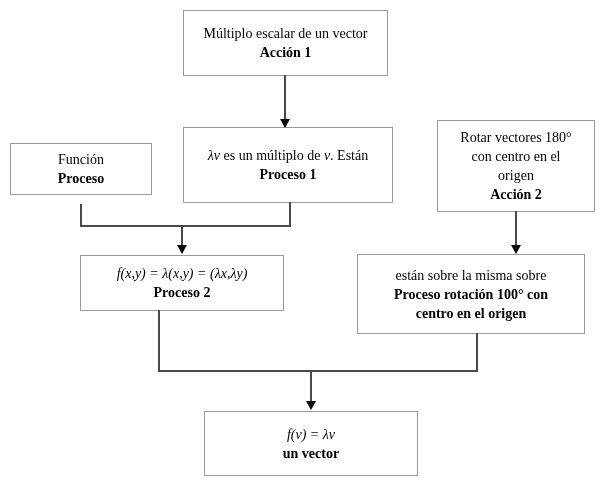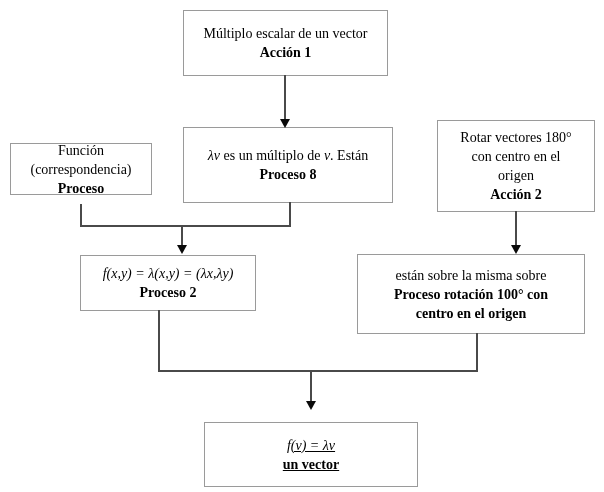--- a/index.html
+++ b/index.html
@@ -51,23 +51,23 @@
     border-left: 5px solid transparent;
     border-right: 5px solid transparent;
     border-top: 9px solid var(--arrowhead, #0a0a0a);
   }
 
   
   #box-accion1  { left: 183px; top: 10px;  width: 205px; height: 66px; }
   #box-proceso1 { left: 183px; top: 127px; width: 210px; height: 76px; }
   #box-funcion  { left: 10px;  top: 143px; width: 142px; height: 52px; }
   #box-accion2  { left: 437px; top: 120px; width: 158px; height: 92px; justify-content: center; }
-  #box-proceso2 { left: 80px;  top: 255px; width: 176px; height: 56px; }
+  #box-proceso2 { left: 80px;  top: 255px; width: 204px; height: 56px; }
   #box-cambia   { left: 357px; top: 254px; width: 228px; height: 80px; }
-  #box-final    { left: 204px; top: 422px; width: 214px; height: 65px; text-decoration: underline; }
+  #box-final    { left: 204px; top: 411px; width: 214px; height: 65px; }
 
   
   #l-a1        { left: 284px; top: 75px;  height: 45px; }
   #ah-a1       { left: 280px; top: 119px; }
   #l-a2        { left: 515px; top: 211px; height: 35px; }
   #ah-a2       { left: 511px; top: 245px; }
   #l-m1-left   { left: 80px;  top: 204px; height: 22px; }
   #l-m1-right  { left: 289px; top: 202px; height: 24px; }
   #l-m1-h      { left: 80px;  top: 225px; width: 211px; }
   #l-m1-down   { left: 181px; top: 226px; height: 20px; }
@@ -83,26 +83,25 @@
 
 <div id="canvas">
 
   <div class="box" id="box-accion1">
     <div class="line">Múltiplo escalar de un vector</div>
     <div class="line bold">Acción 1</div>
   </div>
 
   <div class="box" id="box-proceso1">
     <div class="line"><span class="math">λv</span><span> es un múltiplo de </span><span class="math">v</span><span>. Están</span></div>
-    <div class="line bold">Proceso 8</div>
+    <div class="line bold">Proceso 1</div>
   </div>
 
   <div class="box" id="box-funcion">
     <div class="line">Función</div>
-    <div class="line">(correspondencia)</div>
     <div class="line bold">Proceso</div>
   </div>
 
   <div class="box" id="box-accion2">
     <div class="line">Rotar vectores 180°</div>
     <div class="line">con centro en el</div>
     <div class="line">origen</div>
     <div class="line bold">Acción 2</div>
   </div>
 

